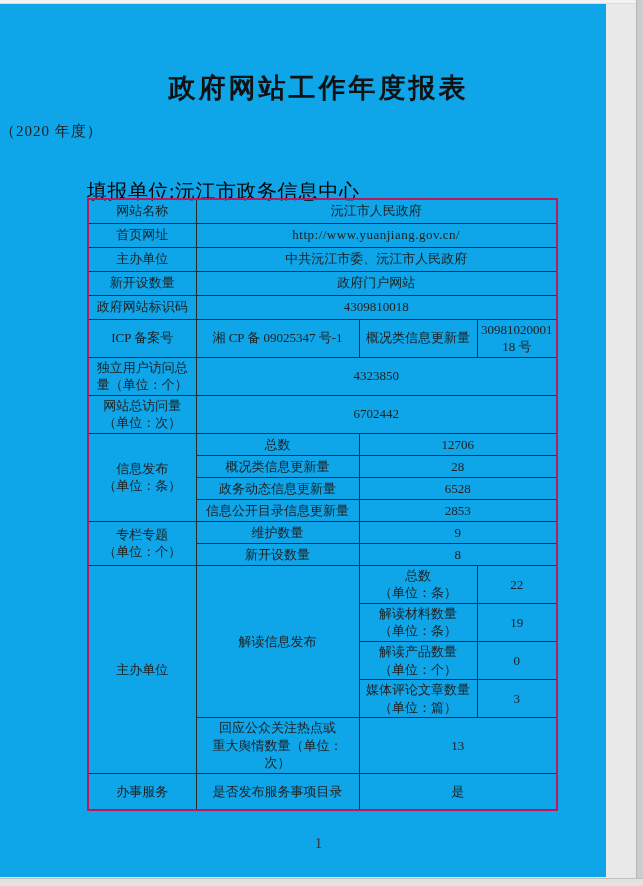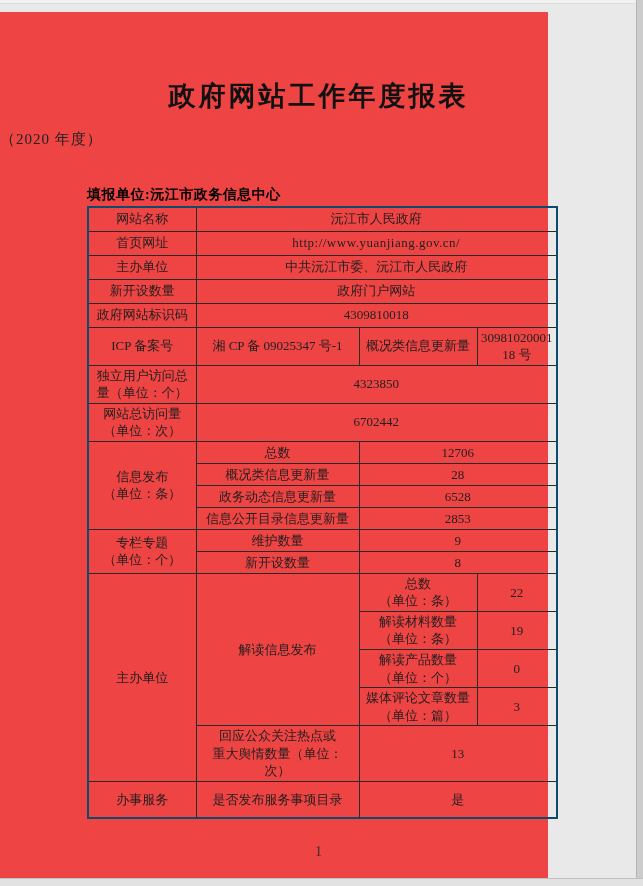--- a/index.html
+++ b/index.html
@@ -3,41 +3,41 @@
 <meta charset="utf-8">
 <style>
   html,body{margin:0;padding:0;}
   body{
     width:643px;height:886px;position:relative;
     background:#e9e9e9;
     font-family:"Liberation Serif","DejaVu Serif",serif;
     color:#1f1f1f;overflow:hidden;
   }
   .top-strip{position:absolute;left:0;top:0;width:643px;height:3px;background:#f2f2f2;border-bottom:1px solid #ddd;}
-  .page{position:absolute;left:0;top:12px;width:548px;height:873px;background:#ef4444;}
+  .page{position:absolute;left:0;top:4px;width:606px;height:873px;background:#0ea5e9;}
   .right-strip{position:absolute;right:0;top:0;width:6px;height:886px;background:#cccccc;border-left:1px solid #b5b5b5;}
   .bottom-strip{position:absolute;left:0;top:878px;width:643px;height:8px;background:#e2e2e2;border-top:1px solid #c0c0c0;}
 
   .doc-title{
     position:absolute;left:0;top:66px;width:637px;
     text-align:center;font-size:27px;font-weight:bold;letter-spacing:3px;color:#111;
   }
   .doc-subtitle{
     position:absolute;left:0;top:118px;width:637px;
     text-align:left;font-size:15px;letter-spacing:1px;color:#222;
   }
   .reporting-unit{
     position:absolute;left:87px;top:174px;
-    font-size:14px;font-weight:bold;color:#000;letter-spacing:.5px;
+    font-size:20px;font-weight:normal;color:#000;letter-spacing:.5px;
   }
 
   table.report{
     position:absolute;left:87px;top:194px;
     border-collapse:collapse;table-layout:fixed;width:469px;
-    border:2px solid #0c4a6e;
+    border:2px solid #be185d;
     font-size:13px;color:#1f1f1f;
   }
   table.report td{
     border:1px solid #2a2a2a;
     text-align:center;vertical-align:middle;
     padding:1px 2px;
     white-space:pre-line;
     overflow:hidden;
     line-height:1.35;
   }

